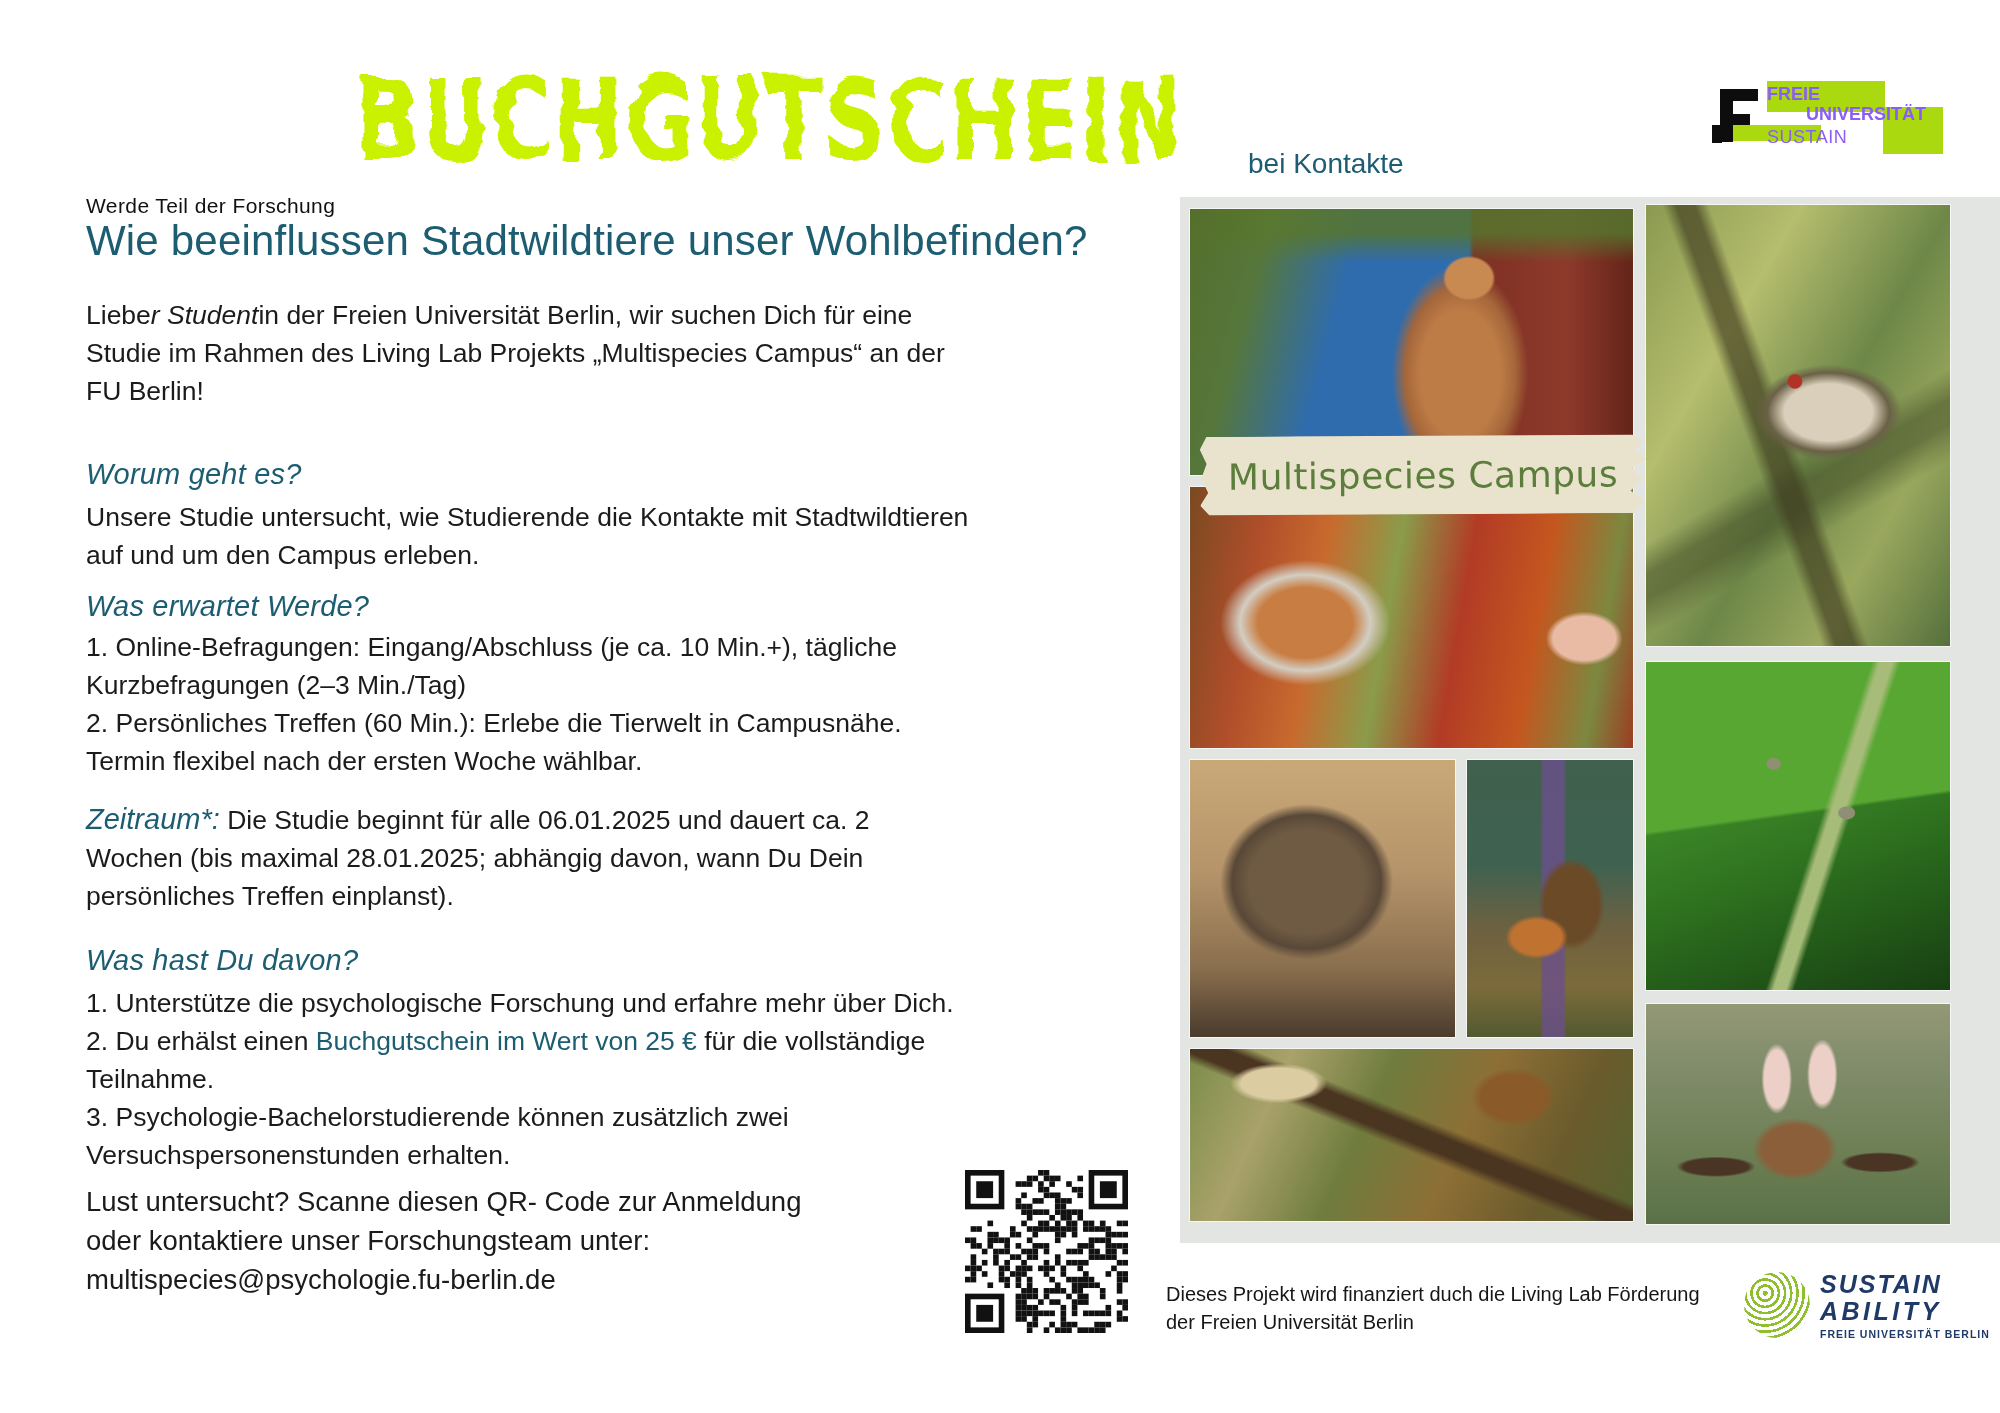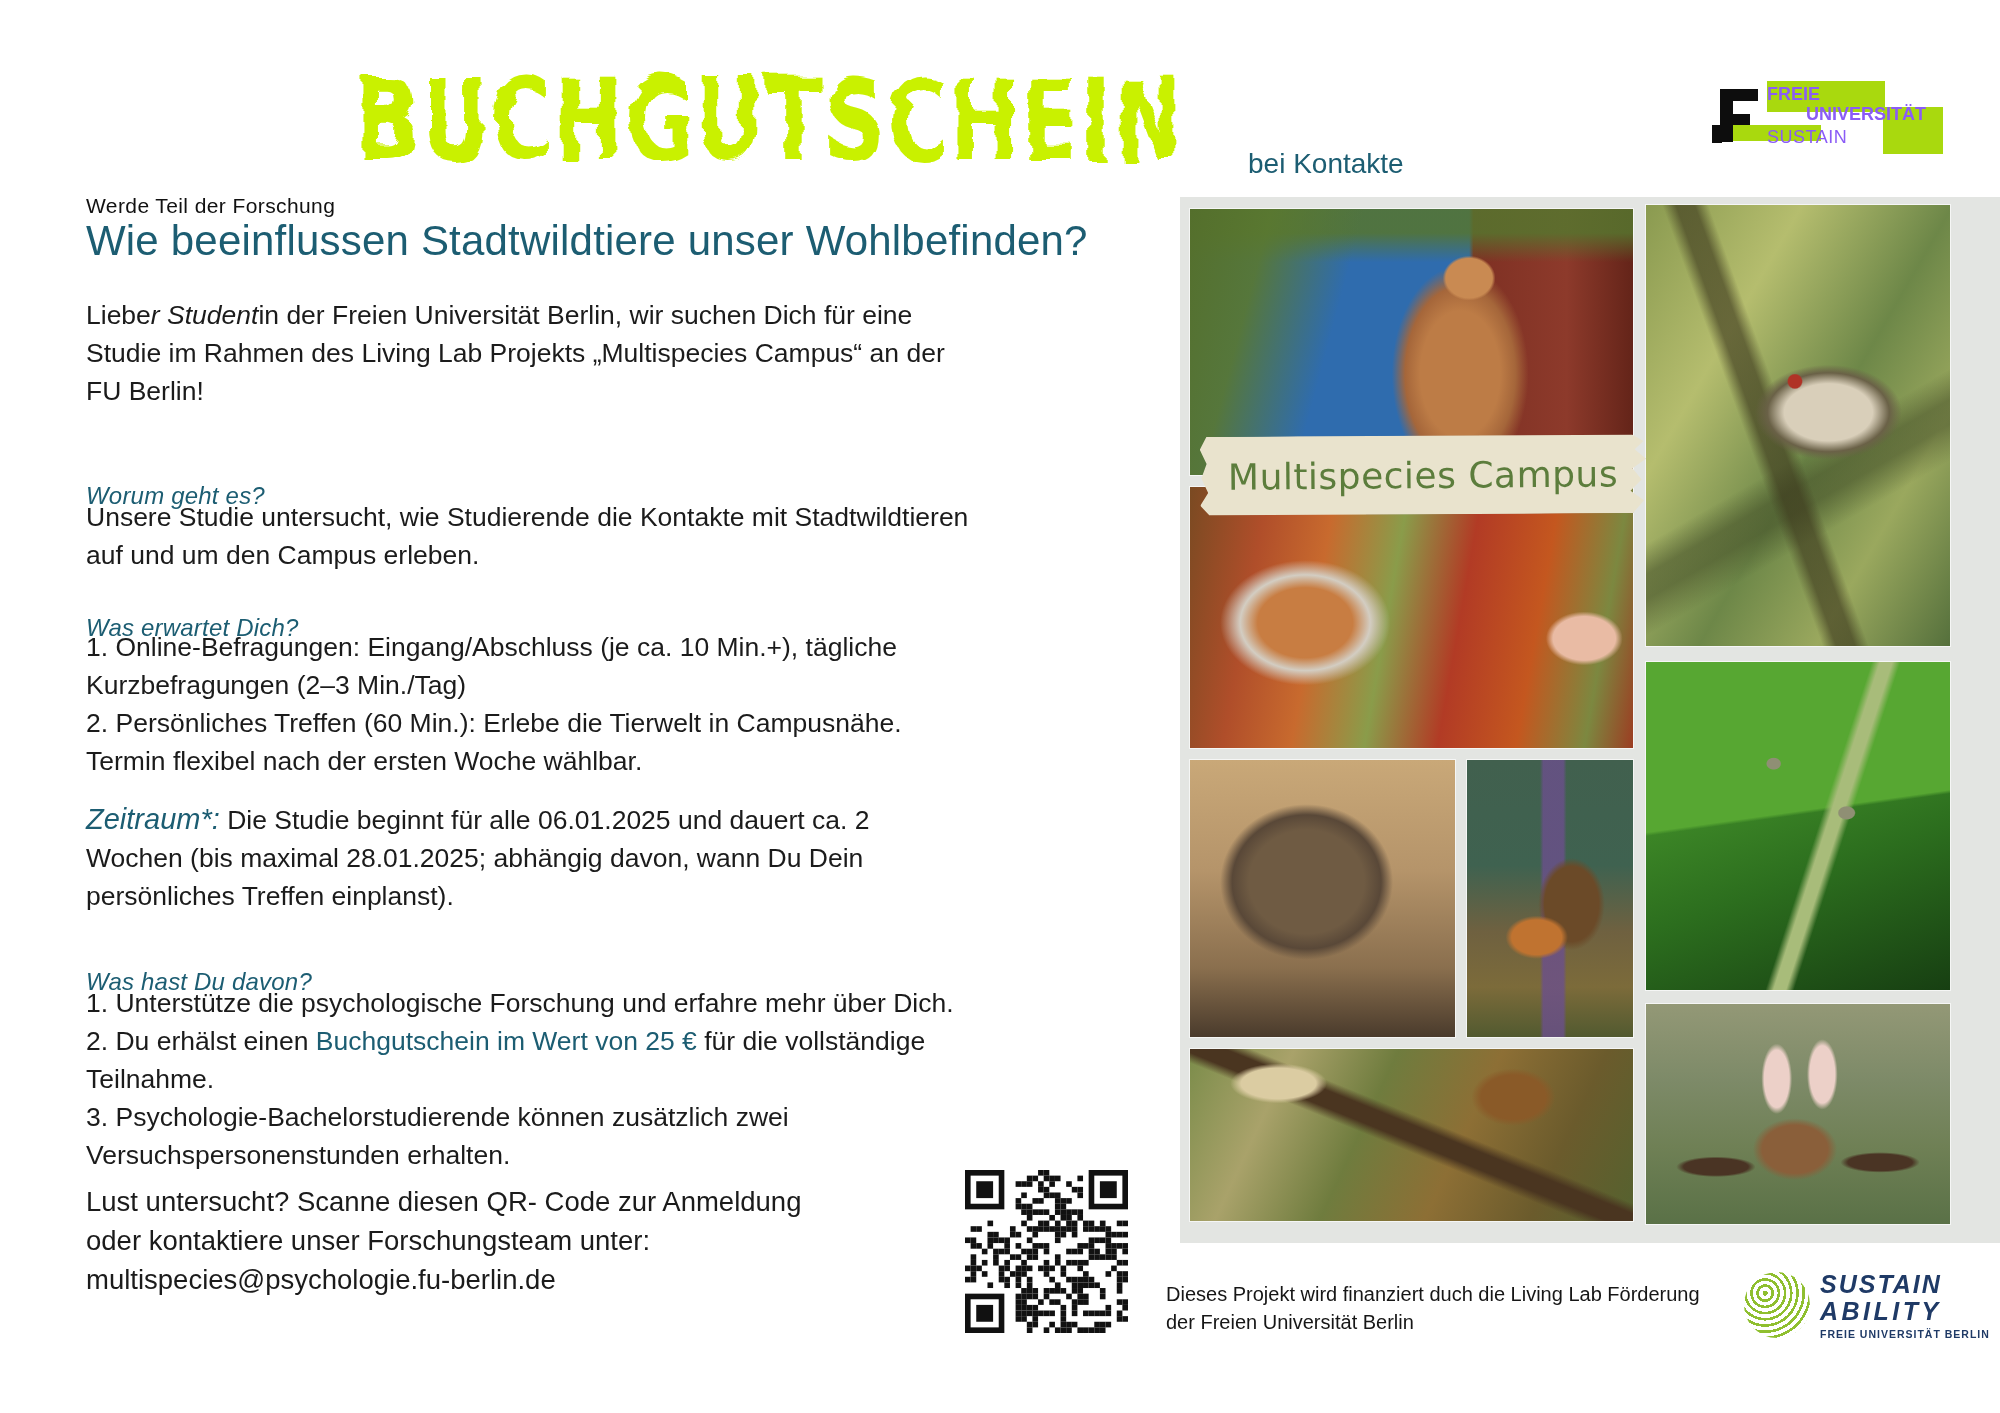--- a/index.html
+++ b/index.html
@@ -24,21 +24,21 @@
   .fu-logo .l1{top:9px;font-weight:bold;}
   .fu-logo .l2{top:29px;font-weight:bold;margin-left:39px;}
   .fu-logo .l3{top:52px;font-weight:normal;letter-spacing:.5px;}
 
   
   .txt{position:absolute;left:86px;white-space:pre-line;}
   .kicker{top:194px;font-size:21px;letter-spacing:.4px;color:#111;}
   .headline{top:217px;font-size:42px;color:var(--teal);letter-spacing:.2px;}
   .para{font-size:26.5px;line-height:38px;color:#1b1b1b;}
   .p1{top:296px;}
-  .h-sec{font-size:24px;font-style:italic;color:var(--teal);letter-spacing:.2px;margin-top:24px;}
+  .h-sec{font-size:29px;font-style:italic;color:var(--teal);letter-spacing:.2px;}
   .h-worum{top:458px;}
   .b-worum{top:498px;}
   .h-erwartet{top:590px;}
   .b-erwartet{top:628px;}
   .z-block{top:800px;}
   .z-lead{font-size:29px;font-style:italic;color:var(--teal);}
   .h-davon{top:944px;}
   .b-davon{top:984px;}
   .hl{color:var(--teal);}
   .it{font-style:italic;}
@@ -153,21 +153,21 @@
   <div class="txt headline">Wie beeinflussen Stadtwildtiere unser Wohlbefinden?</div>
 
   <div class="txt para p1"><span>Liebe</span><span class="it">r Student</span><span>in der Freien Universität Berlin, wir suchen Dich für eine
 Studie im Rahmen des Living Lab Projekts „Multispecies Campus“ an der
 FU Berlin!</span></div>
 
   <div class="txt h-sec h-worum">Worum geht es?</div>
   <div class="txt para b-worum">Unsere Studie untersucht, wie Studierende die Kontakte mit Stadtwildtieren
 auf und um den Campus erleben.</div>
 
-  <div class="txt h-sec h-erwartet">Was erwartet Dich?</div>
+  <div class="txt h-sec h-erwartet">Was erwartet Werde?</div>
   <div class="txt para b-erwartet">1. Online-Befragungen: Eingang/Abschluss (je ca. 10 Min.+), tägliche
 Kurzbefragungen (2–3 Min./Tag)
 2. Persönliches Treffen (60 Min.): Erlebe die Tierwelt in Campusnähe.
 Termin flexibel nach der ersten Woche wählbar.</div>
 
   <div class="txt para z-block"><span class="z-lead">Zeitraum*:</span><span> Die Studie beginnt für alle 06.01.2025 und dauert ca. 2
 Wochen (bis maximal 28.01.2025; abhängig davon, wann Du Dein
 persönliches Treffen einplanst).</span></div>
 
   <div class="txt h-sec h-davon">Was hast Du davon?</div>

